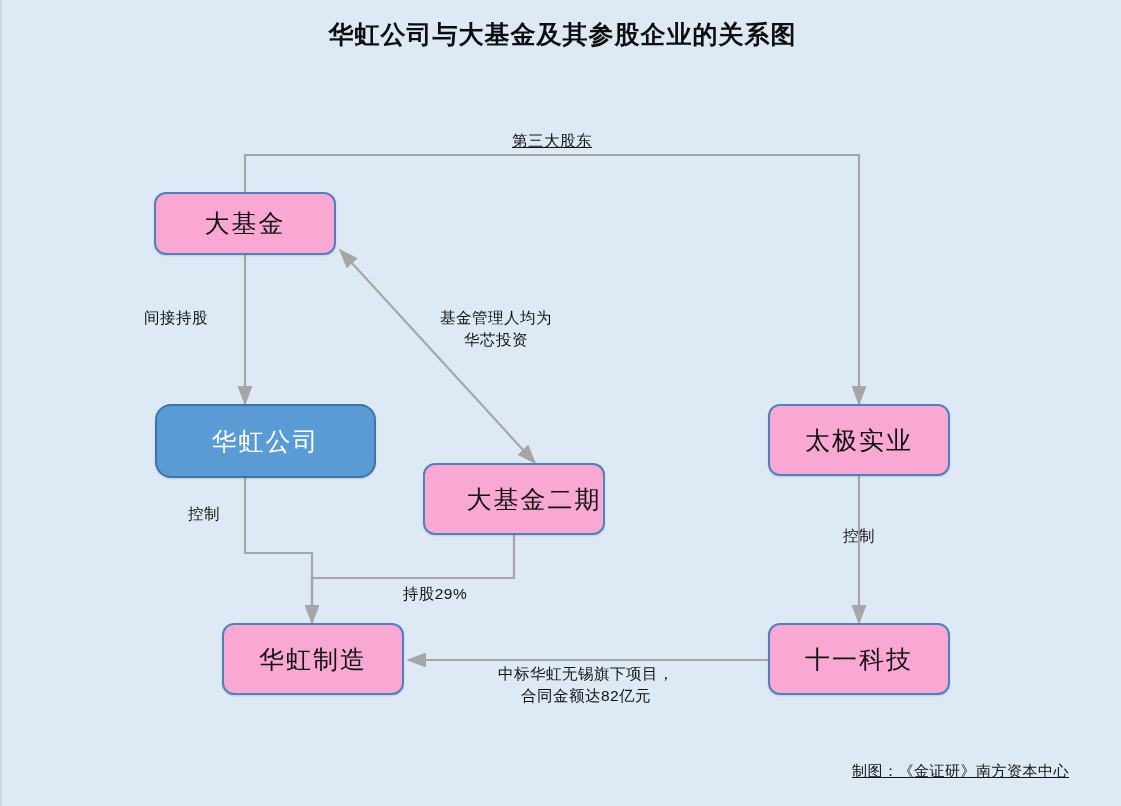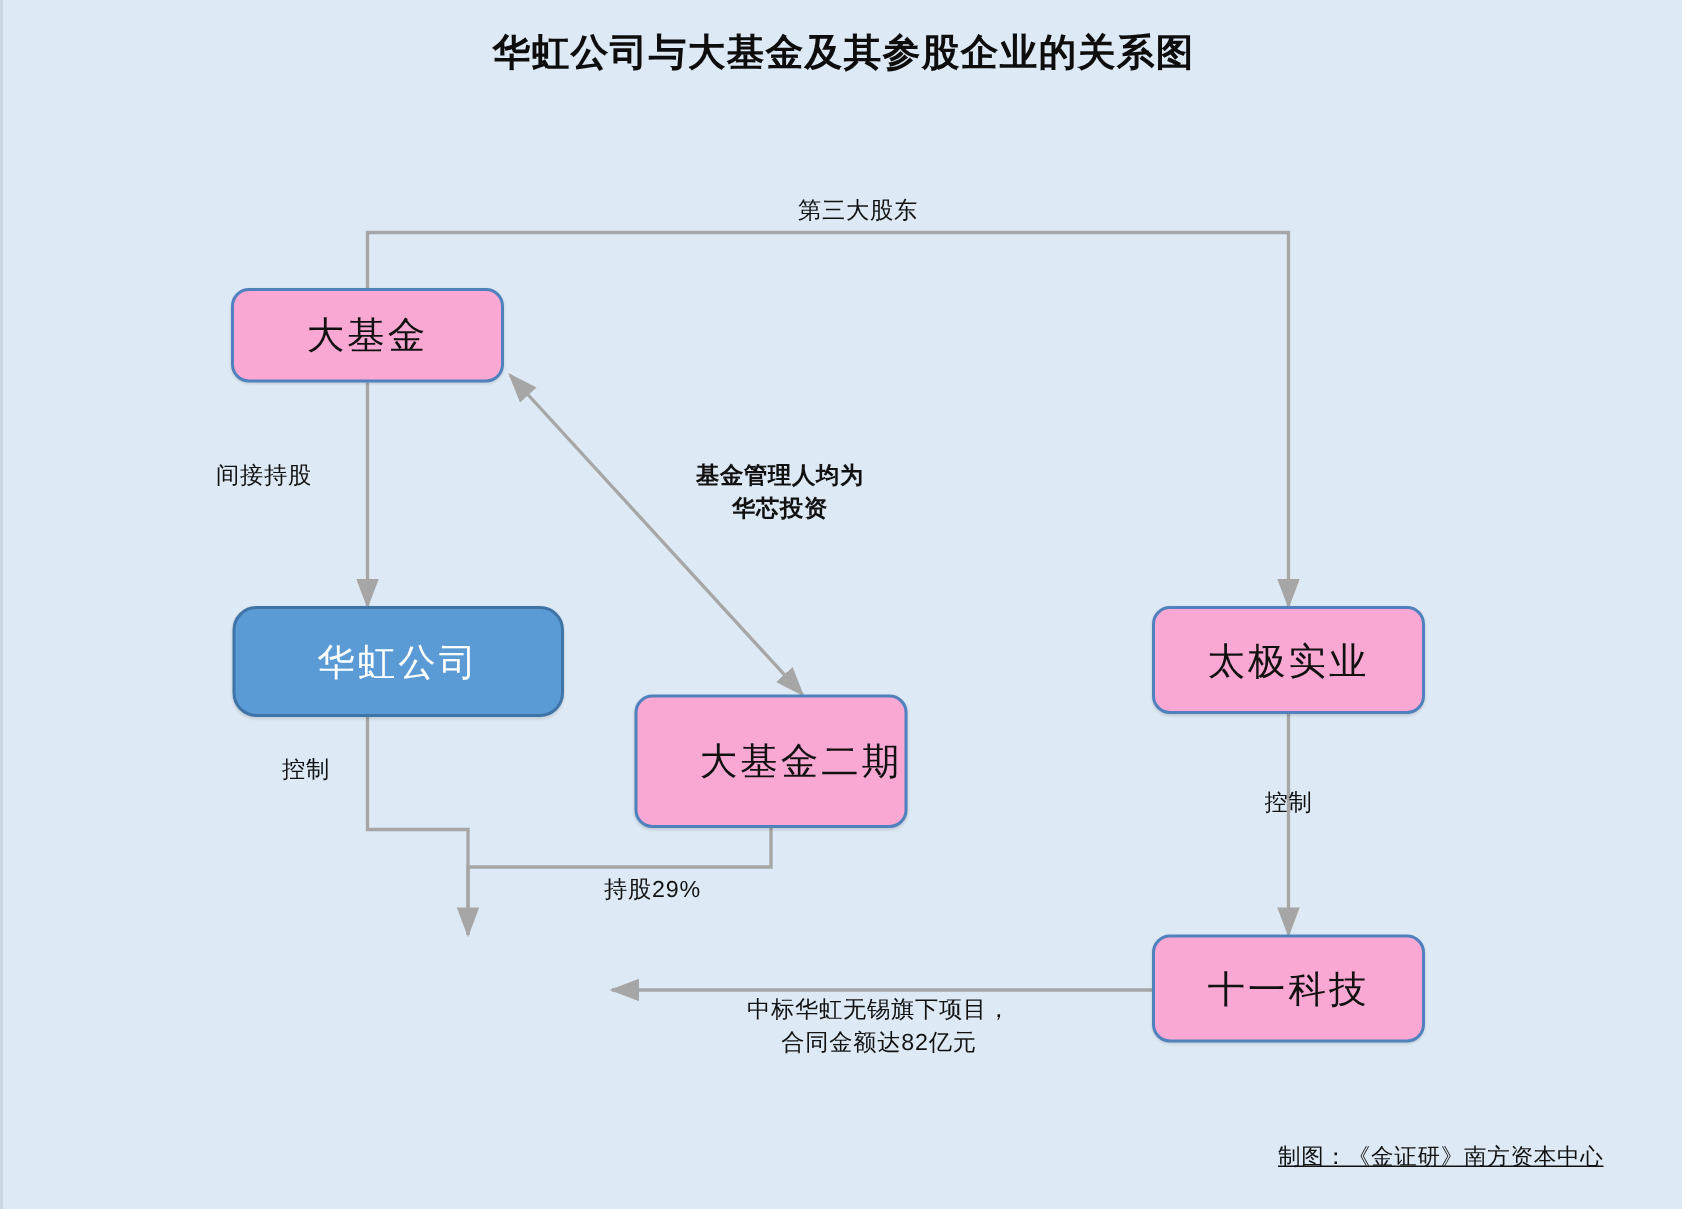--- a/index.html
+++ b/index.html
@@ -109,38 +109,41 @@
   </svg>
 
   <div class="node" style="left:152px; top:192px; width:182px; height:63px;">
     <span>大基金</span>
   </div>
 
   <div class="node accent" style="left:133px; top:404px; width:221px; height:74px;margin-left:20px;">
     <span>华虹公司</span>
   </div>
 
-  <div class="node" style="left:421px; top:463px; width:182px; height:89px;padding-left:40px;">
+  <div class="node" style="left:421px; top:463px; width:182px; height:72px;padding-left:40px;">
     <span>大基金二期</span>
   </div>
 
   <div class="node" style="left:766px; top:404px; width:182px; height:72px;">
     <span>太极实业</span>
   </div>
 
+  <div class="node" style="left:220px; top:623px; width:182px; height:72px;">
+    <span>华虹制造</span>
+  </div>
 
   <div class="node" style="left:766px; top:623px; width:182px; height:72px;">
     <span>十一科技</span>
   </div>
 
-  <div class="edge-label" style="left:480px; top:130px; width:180px;">第三大股东</div>
+  <div class="edge-label" style="left:460px; top:130px; width:180px;text-decoration:underline;">第三大股东</div>
 
   <div class="edge-label" style="left:116px; top:307px; width:116px;">间接持股</div>
 
-  <div class="edge-label" style="left:428px; top:307px; width:180px;font-weight:bold;">基金管理人均为
+  <div class="edge-label" style="left:404px; top:307px; width:180px;">基金管理人均为
 华芯投资</div>
 
   <div class="edge-label" style="left:170px; top:503px; width:64px;">控制</div>
 
   <div class="edge-label" style="left:383px; top:583px; width:100px;">持股29%</div>
 
   <div class="edge-label" style="left:825px; top:525px; width:64px;">控制</div>
 
   <div class="edge-label" style="left:455px; top:663px; width:258px;">中标华虹无锡旗下项目，
 合同金额达82亿元</div>

